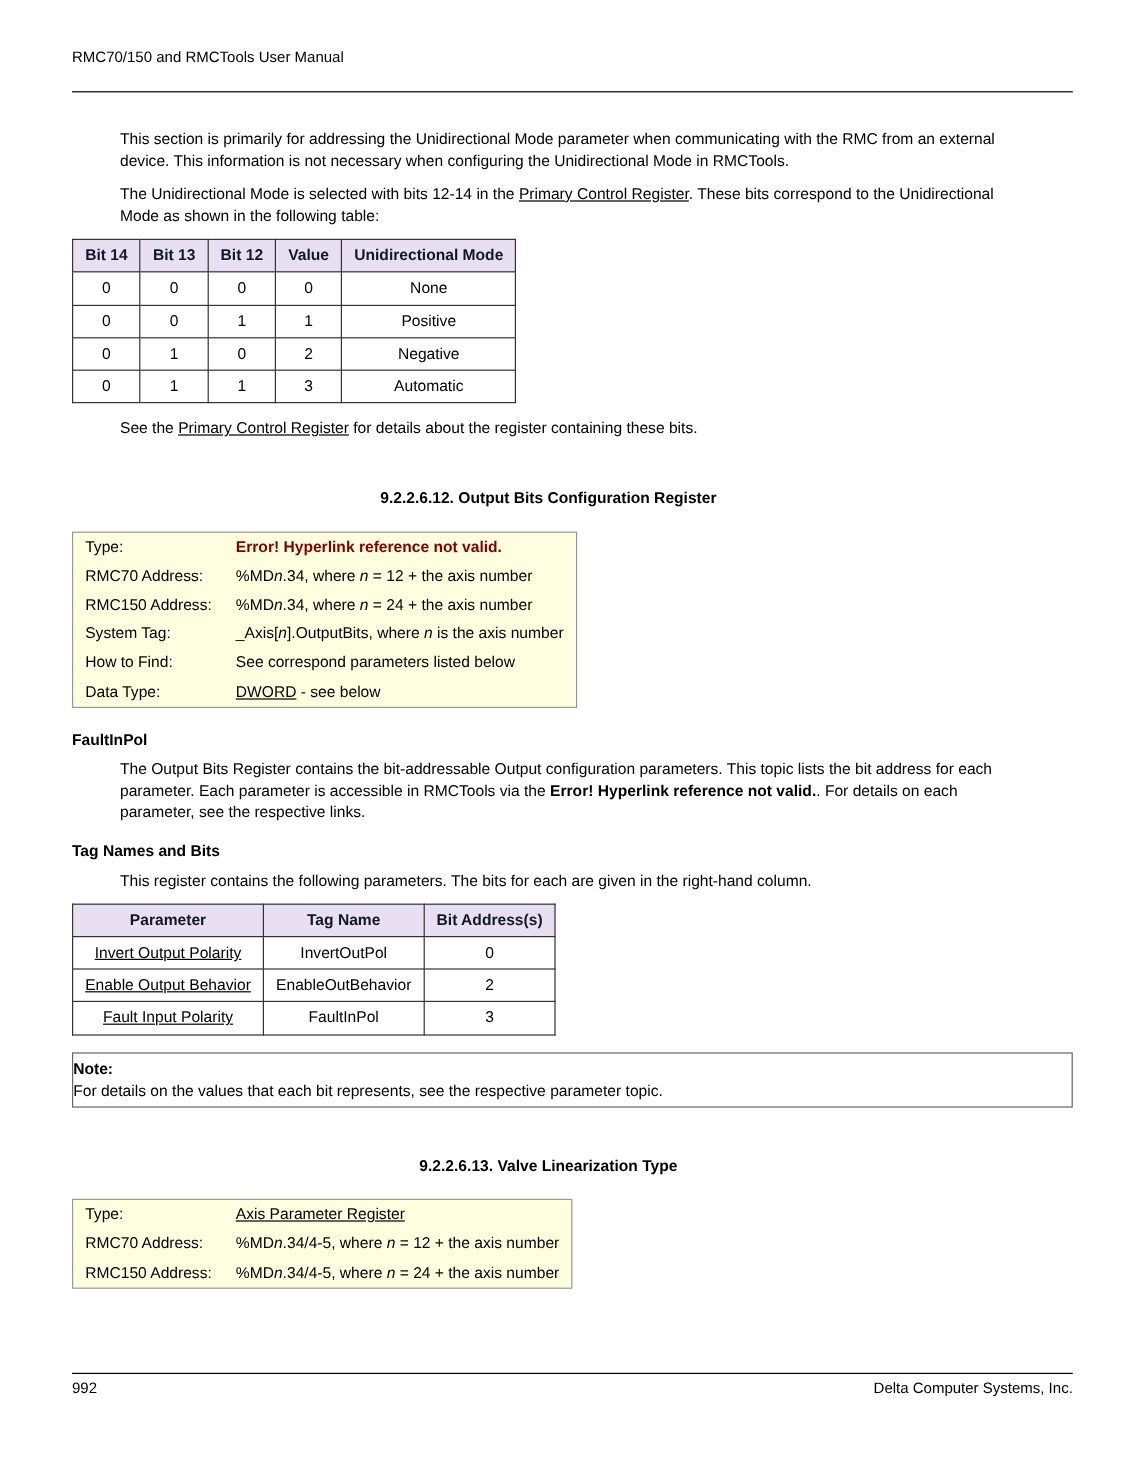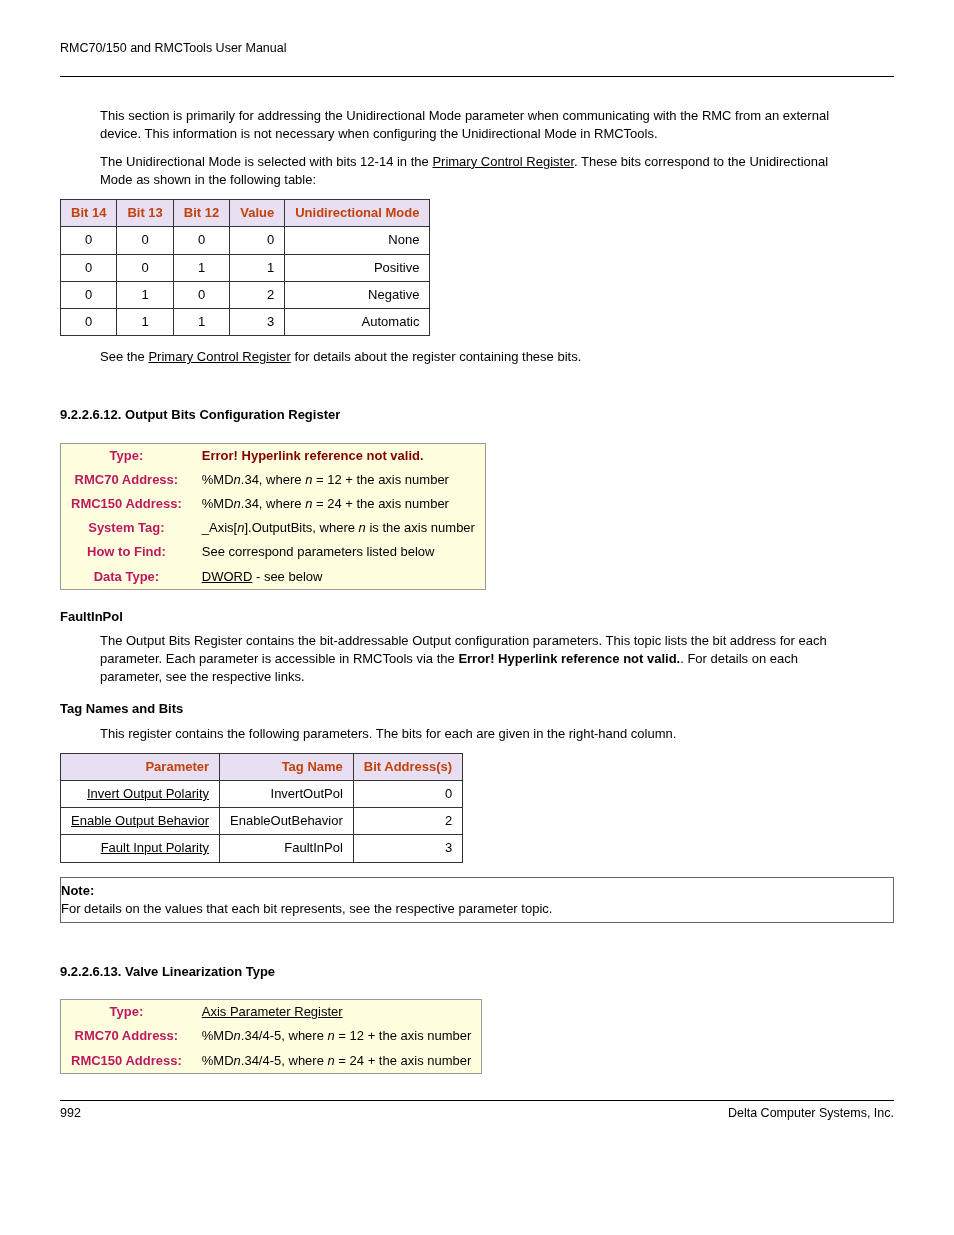--- a/index.html
+++ b/index.html
@@ -28,53 +28,54 @@
     text-decoration: underline;
   }
   table {
     border-collapse: collapse;
     margin: 6px 0 12px 0;
   }
   table.bordered td, table.bordered th {
     border: 1px solid #333;
     padding: 4px 10px;
     font-size: 13px;
-    text-align: right;
+    text-align: center;
   }
   table.bordered th {
     background: #e8dff2;
-    color: #c2410c;
+    color: #0f172a;
     font-weight: bold;
   }
   .center { text-align: center !important; }
   .section-heading {
     font-weight: bold;
     margin-top: 40px;
     margin-bottom: 18px;
     font-size: 13px;
+    text-align: center;
   }
   .infobox {
     background: #ffffe0;
     border: 1px solid #999;
     display: table;
     padding: 0;
     margin-bottom: 18px;
   }
   .infobox table {
     margin: 0;
   }
   .infobox td {
     padding: 3px 10px;
     font-size: 13px;
     vertical-align: top;
   }
   .infobox td.label {
-    color: #be185d;
-    font-weight: bold;
-    text-align: center;
+    color: #000000;
+    font-weight: normal;
+    text-align: left;
     white-space: nowrap;
   }
   .maroon { color: #800000; }
   .bold { font-weight: bold; }
   .italic { font-style: italic; }
   .subhead {
     font-weight: bold;
     font-size: 13px;
     margin: 14px 0 6px -40px;
   }
@@ -82,21 +83,21 @@
     border: 1px solid #666;
     padding: 4px 0;
     margin: 14px -40px 10px -40px;
     font-size: 13px;
   }
   .footer {
     display: flex;
     justify-content: space-between;
     border-top: 1px solid #000;
     padding-top: 4px;
-    margin-top: 26px;
+    margin-top: 70px;
     font-size: 12.5px;
   }
 </style>
 </head>
 <body>
 
 <div class="header-line">RMC70/150 and RMCTools User Manual</div>
 
 <div class="content">
 

